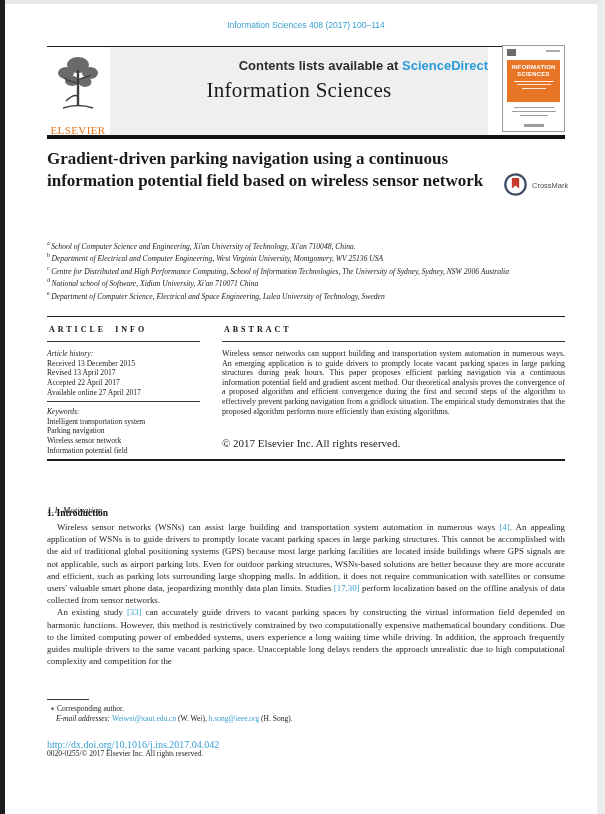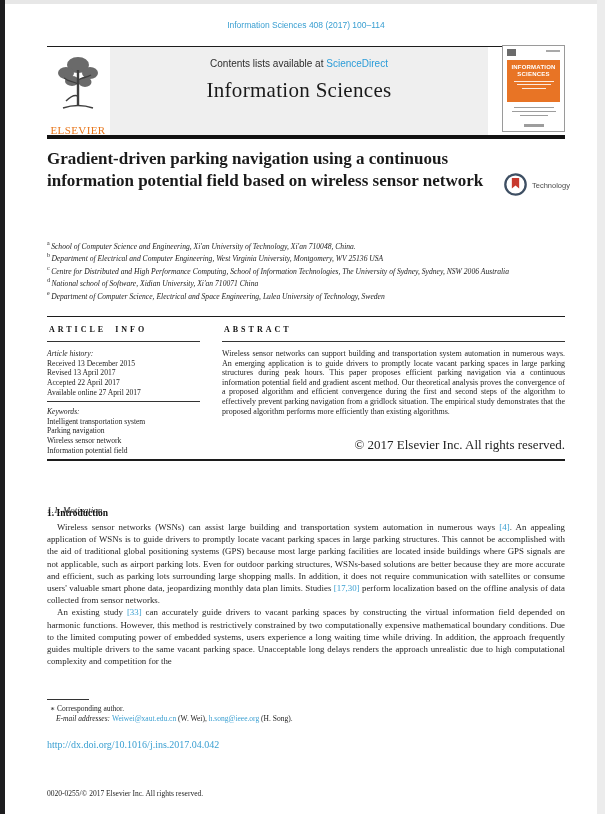--- a/index.html
+++ b/index.html
@@ -5,21 +5,21 @@
   html,body{margin:0;padding:0;}
   body{width:605px;height:814px;background:#ffffff;font-family:"Liberation Serif","DejaVu Serif",serif;color:#1d1d1d;}
   .page{position:relative;width:605px;height:814px;background:#fff;overflow:hidden;}
   .edge-top{position:absolute;left:0;top:0;width:605px;height:4px;background:#e7e7e7;}
   .edge-left{position:absolute;left:0;top:0;width:5px;height:814px;background:#1d1d1f;}
   .edge-right{position:absolute;left:597px;top:0;width:8px;height:814px;background:#ececec;}
   .journal-ref{position:absolute;left:47px;top:20px;width:518px;text-align:center;font-family:"Liberation Sans","DejaVu Sans",sans-serif;font-size:8.5px;color:#3a9fd1;}
   .rule{position:absolute;background:#1c1c1c;}
   .rule-top{left:47px;top:46px;width:518px;height:1px;}
   .masthead{position:absolute;left:110px;top:47px;width:378px;height:88px;background:#efefef;}
-  .contents-line{position:absolute;top:11px;left:0;width:100%;text-align:center;font-family:"Liberation Sans","DejaVu Sans",sans-serif;font-size:10px;font-weight:400;color:#2d2d2d;}
+  .contents-line{position:absolute;top:11px;left:0;width:100%;text-align:right;font-family:"Liberation Sans","DejaVu Sans",sans-serif;font-size:13px;font-weight:700;color:#2d2d2d;}
   .contents-line .lnk{color:#2b9cd8;}
   .mast-title{position:absolute;top:31px;left:0;width:100%;text-align:center;font-size:21px;color:#1a1a1a;letter-spacing:0.3px;}
   .homepage-line{position:absolute;bottom:11px;left:0;width:100%;text-align:center;font-family:"Liberation Sans","DejaVu Sans",sans-serif;font-size:8.5px;font-weight:600;color:#2d2d2d;}
   .homepage-line .lnk{color:#2b9cd8;font-weight:600;}
   .elsevier{position:absolute;left:47px;top:52px;width:62px;height:84px;text-align:center;}
   .elsevier-word{position:absolute;bottom:0;left:0;width:100%;font-size:11px;color:#e8761b;letter-spacing:0.4px;font-family:"Liberation Serif",serif;}
   .cover{position:absolute;left:502px;top:45px;width:63px;height:87px;background:#fff;border:1px solid #9a9a9a;box-sizing:border-box;}
   .cover .mark{position:absolute;left:4px;top:3px;width:9px;height:7px;background:#6b6b6b;}
   .cover .tr1{position:absolute;right:4px;top:4px;width:14px;height:1.5px;background:#a9a9a9;}
   .cover .orange{position:absolute;left:4px;top:14px;width:53px;height:42px;background:#e87425;text-align:center;}
@@ -36,34 +36,34 @@
   .aff-line{font-style:italic;}
   .aff-line sup{font-style:normal;font-size:6px;}
   .rule-info-top{left:47px;top:316px;width:518px;height:1.3px;}
   .block-heading{position:absolute;font-size:8px;font-weight:bold;letter-spacing:3px;word-spacing:4px;color:#111;}
   .rule-ai{left:47px;top:341px;width:153px;height:1.3px;background:#333;}
   .rule-abs{left:222px;top:341px;width:343px;height:1.3px;background:#333;}
   .info-col{position:absolute;left:47px;width:165px;font-size:7.6px;line-height:9.7px;color:#232323;}
   .info-label{font-style:italic;}
   .rule-mid{left:47px;top:401px;width:153px;height:1.3px;background:#333;}
   .abstract{position:absolute;left:222px;top:349px;width:343px;font-size:8px;line-height:9.6px;text-align:justify;color:#232323;}
-  .abstract-copy{position:absolute;left:222px;top:437px;width:343px;text-align:right;font-size:13px;color:#232323;}
+  .abstract-copy{position:absolute;left:222px;top:437px;width:343px;text-align:left;font-size:11px;color:#232323;}
   .rule-info-bottom{left:47px;top:459px;width:518px;height:1.6px;}
   .sec-heading{position:absolute;left:47px;top:480px;font-size:9.5px;font-weight:bold;color:#111;margin-top:28px;}
   .subsec-heading{position:absolute;left:47px;top:505px;font-size:9px;font-style:italic;color:#222;}
   .body-text{position:absolute;left:47px;top:521px;width:518px;font-size:8.85px;line-height:12.2px;text-align:justify;color:#1f1f1f;}
   .body-text p{margin:0;text-indent:10px;}
   .cite{color:#3a9fd1;}
   .fn-rule{left:47px;top:699px;width:42px;height:1px;background:#333;}
   .fn-corresponding{position:absolute;left:50px;top:704px;font-size:7.5px;color:#232323;}
   .fn-email{position:absolute;left:56px;top:714px;font-size:7.5px;color:#232323;}
   .fn-email .lbl{font-style:italic;}
   .fn-email a{color:#3a9fd1;text-decoration:none;}
   .doi-line{position:absolute;left:47px;top:739px;font-size:10px;color:#3a9fd1;}
-  .issn-line{position:absolute;left:47px;top:749px;font-size:7.5px;color:#232323;margin-top:40px;}
+  .issn-line{position:absolute;left:47px;top:749px;font-size:7.5px;color:#232323;}
 </style>
 </head>
 <body>
 
 <div class="page">
   <div class="edge-top"></div>
 
   <div class="journal-ref">Information Sciences 408 (2017) 100–114</div>
   <div class="rule rule-top"></div>
 
@@ -113,21 +113,21 @@
 
   <h1 class="article-title" style="margin:0;">Gradient-driven parking navigation using a continuous information potential field based on wireless sensor network</h1>
 
   <div class="crossmark">
     <span>
       <svg width="25" height="25" viewBox="0 0 26 26">
         <circle cx="13" cy="13" r="10.6" fill="#ffffff" stroke="#3e4f63" stroke-width="2.4"></circle>
         <path d="M9.2 6.2 h7.6 v11 l-3.8 -3.1 l-3.8 3.1 z" fill="#c8392e"></path>
       </svg>
     </span>
-    <span class="crossmark-label">Technology</span>
+    <span class="crossmark-label">CrossMark</span>
   </div>
 
 
   <div class="affiliations">
       <div class="aff-line"><sup>a </sup>School of Computer Science and Engineering, Xi'an University of Technology, Xi'an 710048, China.</div>
       <div class="aff-line"><sup>b </sup>Department of Electrical and Computer Engineering, West Virginia University, Montgomery, WV 25136 USA</div>
       <div class="aff-line"><sup>c </sup>Centre for Distributed and High Performance Computing, School of Information Technologies, The University of Sydney, Sydney, NSW 2006 Australia</div>
       <div class="aff-line"><sup>d </sup>National school of Software, Xidian University, Xi'an 710071 China</div>
       <div class="aff-line"><sup>e </sup>Department of Computer Science, Electrical and Space Engineering, Lulea University of Technology, Sweden</div>
     </div>

